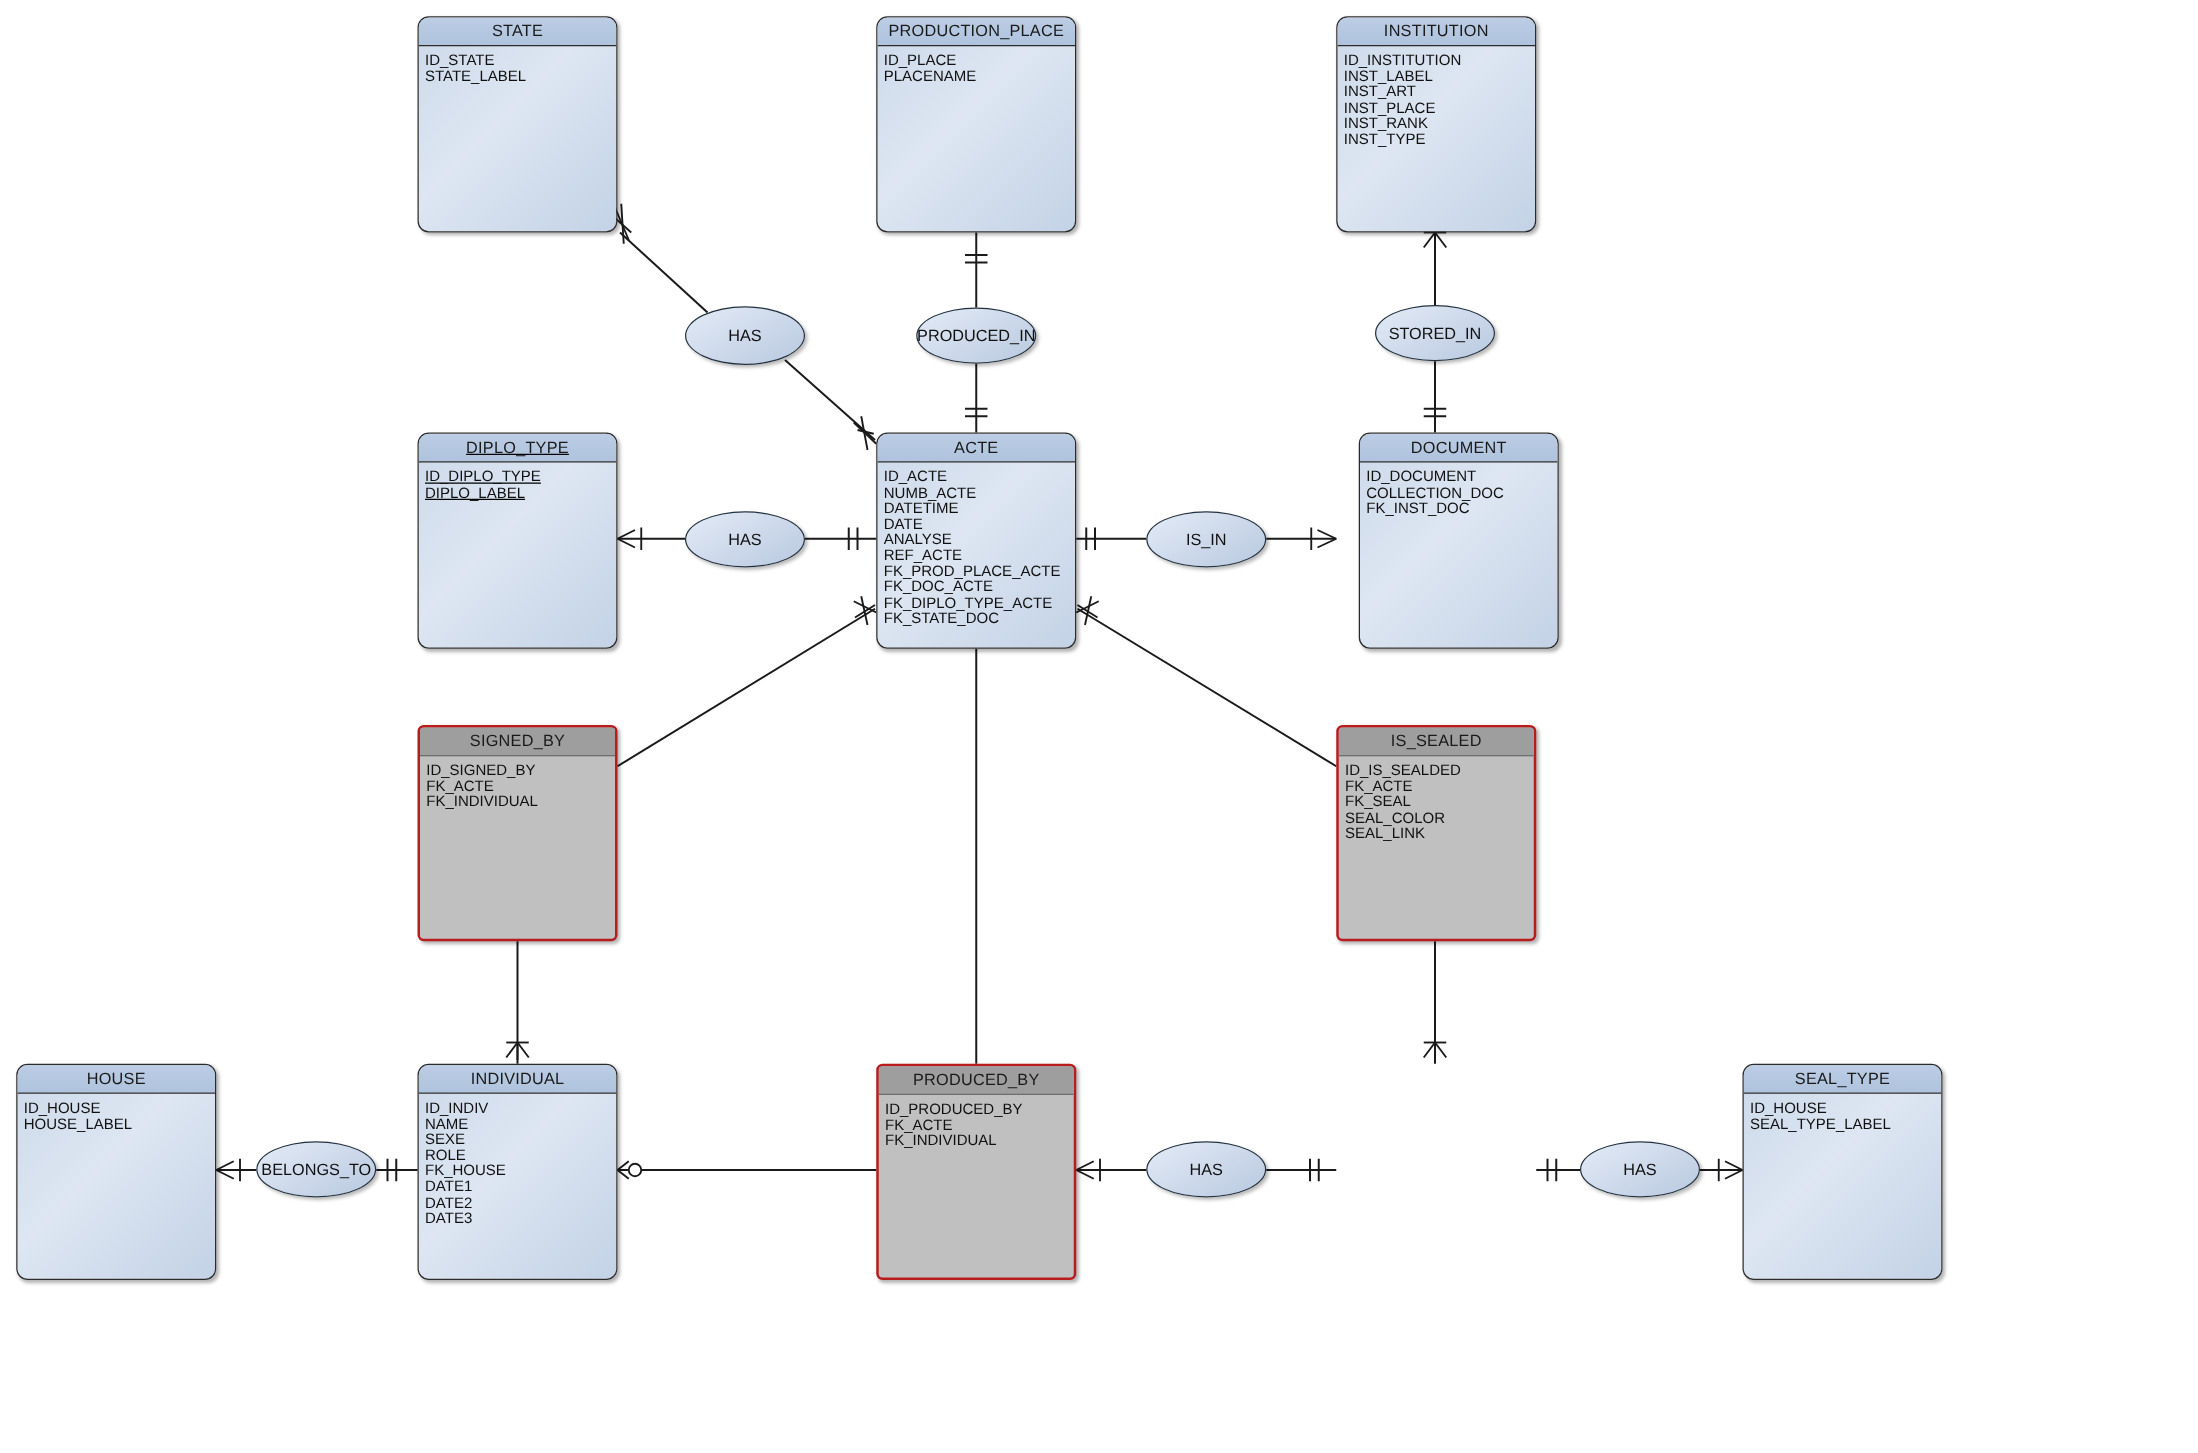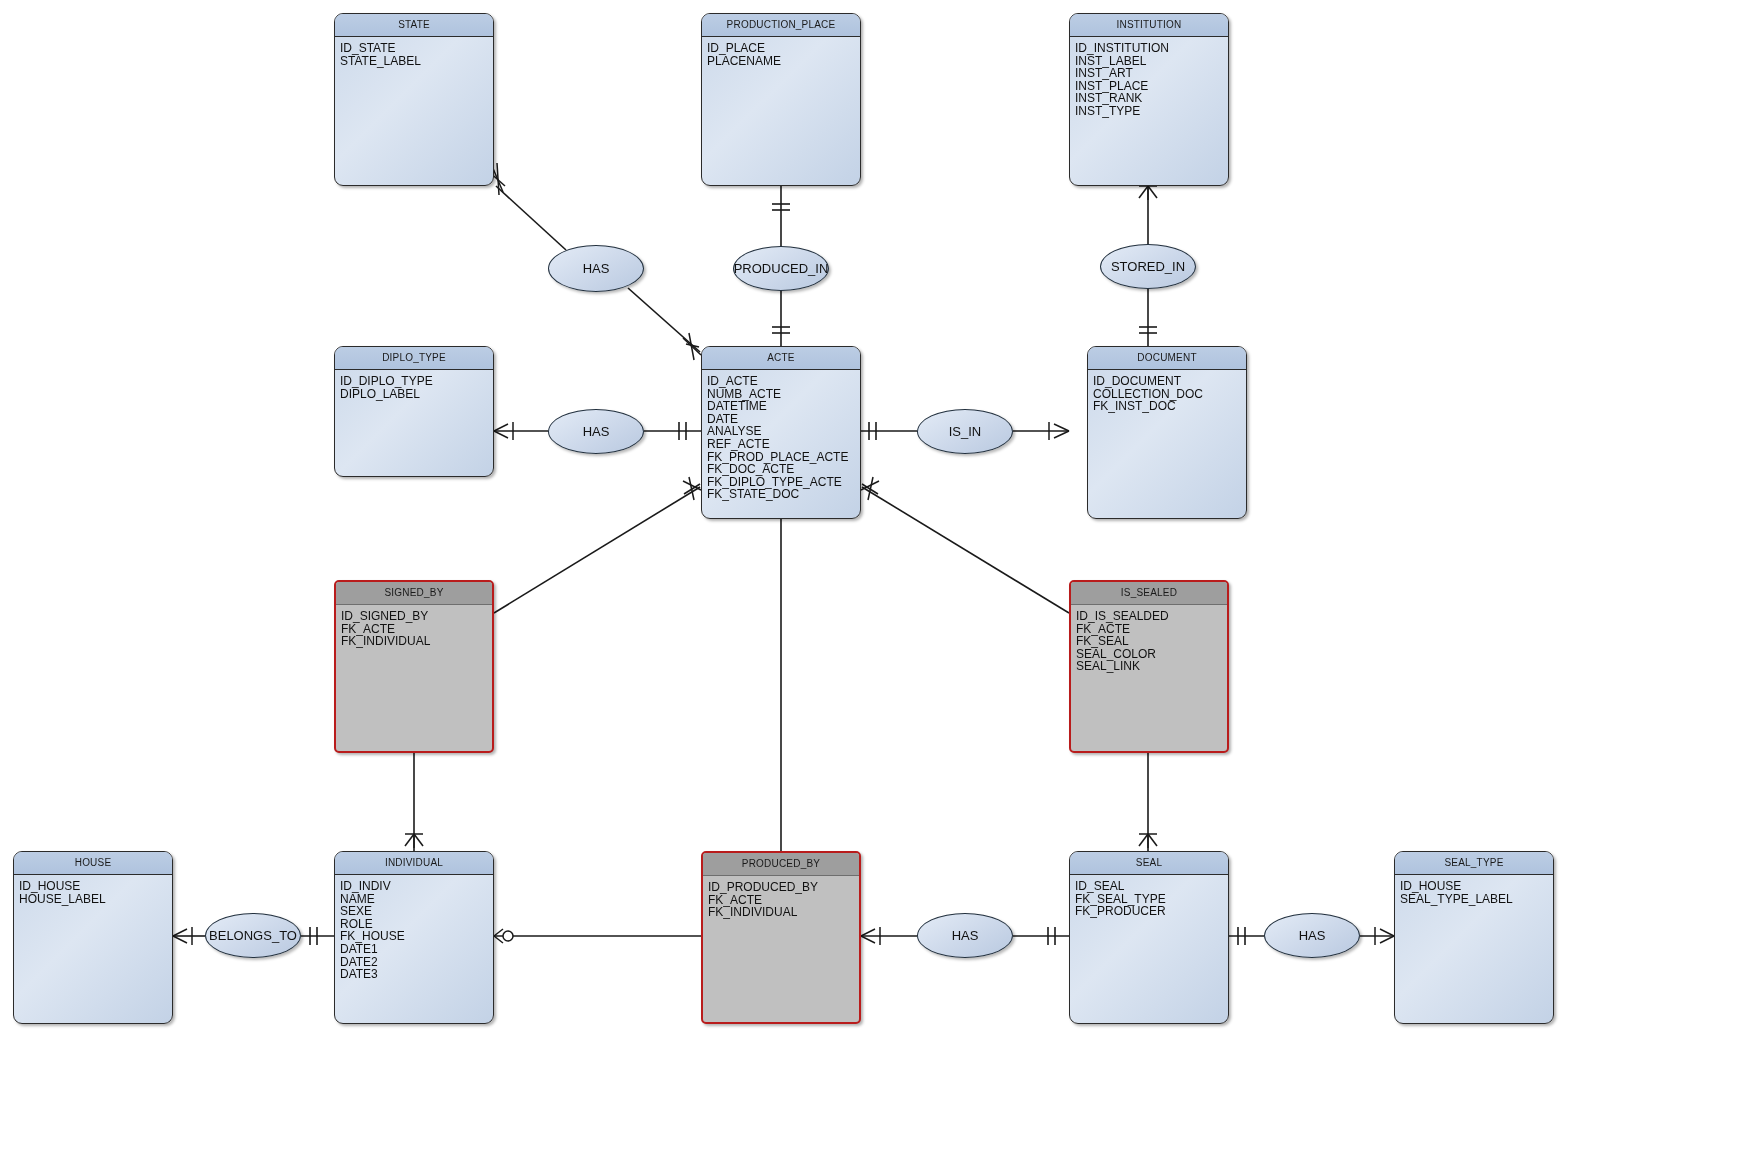--- a/index.html
+++ b/index.html
@@ -30,21 +30,21 @@
     border-radius: 9px;
     background: linear-gradient(135deg, #ccd9ea 0%, #dde6f2 45%, #c3d2e6 100%);
     box-shadow: 2px 2px 3px rgba(0,0,0,0.30);
     overflow: hidden;
     z-index: 3;
   }
   .entity .ehead {
     height: 22px;
     line-height: 22px;
     text-align: center;
-    font-size: 10px;
+    font-size: 13px;
     color: #1a1a1a;
     background: linear-gradient(180deg, #bccde4 0%, #afc3de 100%);
     border-bottom: 1px solid #2b2b2b;
     letter-spacing: 0.2px;
     white-space: nowrap;
   }
   .entity .ebody {
     padding: 5px 0 0 5px;
   }
   .entity .attr {
@@ -240,21 +240,21 @@
     <div class="ebody">
       <div class="attr">ID_INSTITUTION</div>
       <div class="attr">INST_LABEL</div>
       <div class="attr">INST_ART</div>
       <div class="attr">INST_PLACE</div>
       <div class="attr">INST_RANK</div>
       <div class="attr">INST_TYPE</div>
     </div>
   </div>
 
-  <div class="entity" style="left:334px; top:346px; width:160px; height:131px;">
+  <div class="entity" style="left:334px; top:346px; width:160px; height:173px;text-decoration:underline;">
     <div class="ehead">DIPLO_TYPE</div>
     <div class="ebody">
       <div class="attr">ID_DIPLO_TYPE</div>
       <div class="attr">DIPLO_LABEL</div>
     </div>
   </div>
 
   <div class="entity" style="left:701px; top:346px; width:160px; height:173px;">
     <div class="ehead">ACTE</div>
     <div class="ebody">
@@ -324,28 +324,20 @@
 
   <div class="entity assoc" style="left:701px; top:851px; width:160px; height:173px;">
     <div class="ehead">PRODUCED_BY</div>
     <div class="ebody">
       <div class="attr">ID_PRODUCED_BY</div>
       <div class="attr">FK_ACTE</div>
       <div class="attr">FK_INDIVIDUAL</div>
     </div>
   </div>
 
-  <div class="entity" style="left:1069px; top:851px; width:160px; height:173px;">
-    <div class="ehead">SEAL</div>
-    <div class="ebody">
-      <div class="attr">ID_SEAL</div>
-      <div class="attr">FK_SEAL_TYPE</div>
-      <div class="attr">FK_PRODUCER</div>
-    </div>
-  </div>
 
   <div class="entity" style="left:1394px; top:851px; width:160px; height:173px;">
     <div class="ehead">SEAL_TYPE</div>
     <div class="ebody">
       <div class="attr">ID_HOUSE</div>
       <div class="attr">SEAL_TYPE_LABEL</div>
     </div>
   </div>
 
   <div class="rel" style="left:548px; top:245px; width:96px; height:47px;">

